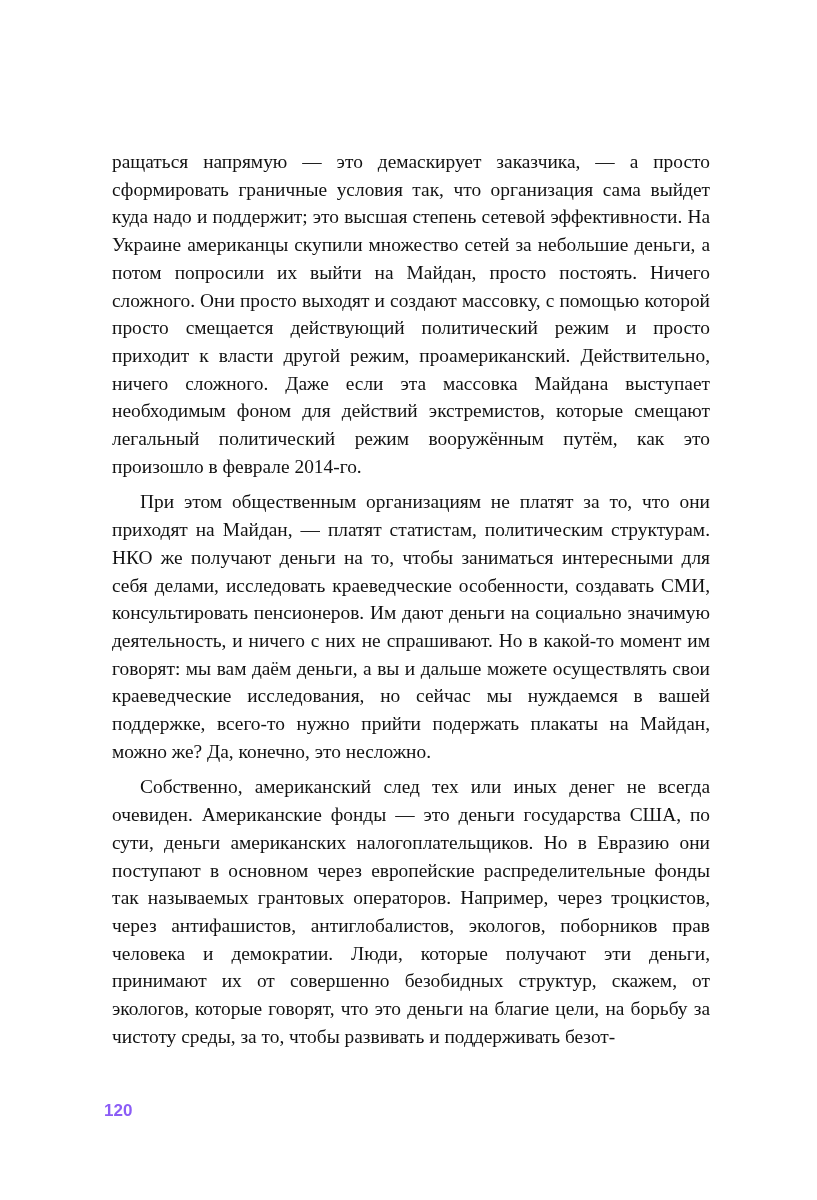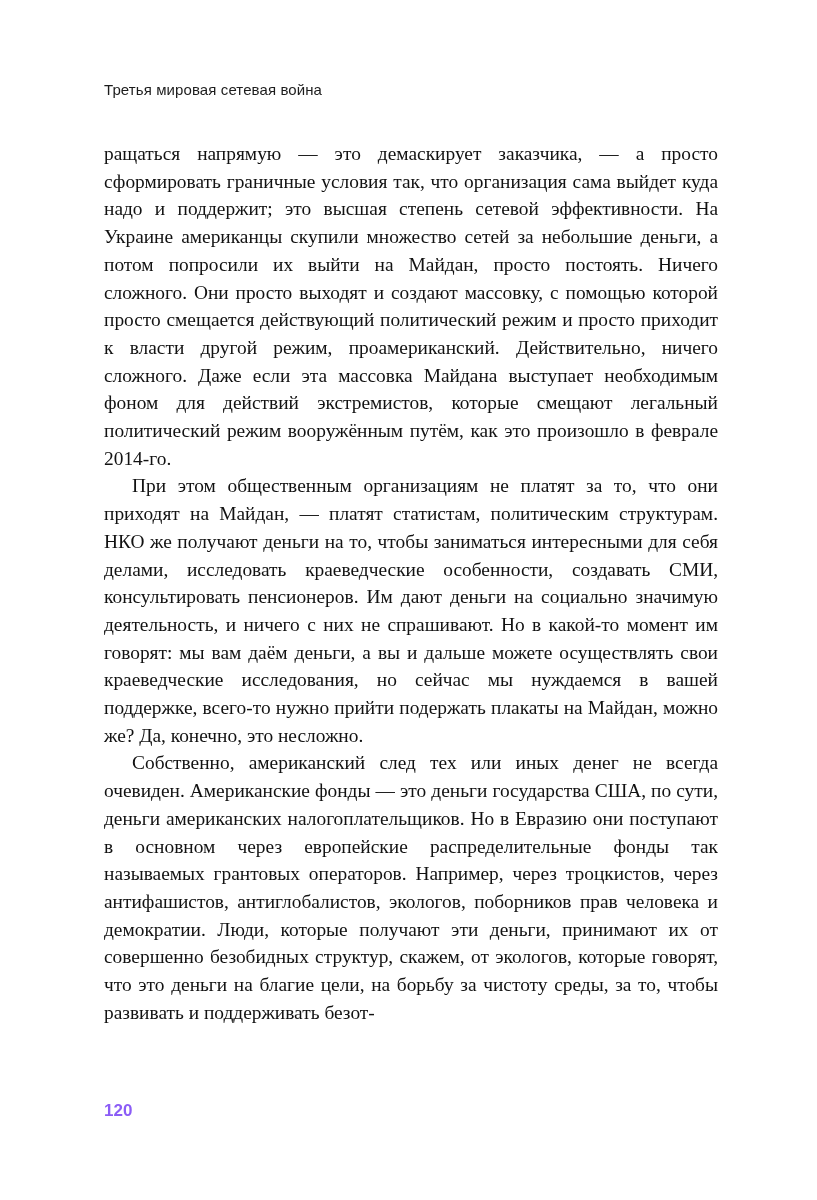--- a/index.html
+++ b/index.html
@@ -32,21 +32,21 @@
     top: 140px;
     width: 614px;
     font-size: 19.4px;
     line-height: 27.7px;
     color: #121212;
     text-align: justify;
     hyphens: auto;
     -webkit-hyphens: auto;
   }
   .body-text p.para {
-    margin: 0;
+    margin: 8px;
     padding: 0;
   }
   .body-text p.para.indent {
     text-indent: 28px;
   }
   .body-text span.italic {
   }
   .page-number {
     position: absolute;
     left: 104px;
@@ -54,21 +54,20 @@
     font-family: "Liberation Sans", "DejaVu Sans", sans-serif;
     font-weight: 700;
     font-size: 17px;
     color: #8b5cf6;
   }
 </style>
 </head>
 <body>
 
 <div class="page">
-  <div class="running-header">Третья мировая сетевая война</div>
 
   <div class="body-text">
       <p class="para"><span>ращаться напрямую — это демаскирует заказчика, — а просто сформировать граничные условия так, что организация сама выйдет куда надо и поддержит; это высшая степень сетевой эффективности. На Украине американцы скупили множество сетей за небольшие деньги, а потом попросили их выйти на Майдан, просто постоять. Ничего сложного. Они просто выходят и создают массовку, с помощью которой просто смещается действующий политический режим и просто приходит к власти другой режим, проамериканский. Действительно, ничего сложного. Даже если эта массовка Майдана выступает необходимым фоном для действий экстремистов, которые смещают легальный политический режим вооружённым путём, как это произошло в феврале 2014-го.</span></p>
       <p class="para indent"><span>При этом общественным организациям не платят за то, что они приходят на Майдан, — платят статистам, политическим структурам. НКО же получают деньги на то, чтобы заниматься интересными для себя делами, исследовать краеведческие особенности, создавать СМИ, консультировать пенсионеров. Им дают деньги на социально значимую деятельность, и ничего с них не спрашивают. Но в какой-то момент им говорят: мы вам даём деньги, а вы и дальше можете осуществлять свои краеведческие исследования, но сейчас мы нуждаемся в вашей поддержке, всего-то нужно прийти подержать плакаты на Майдан, можно же? Да, конечно, это несложно.</span></p>
       <p class="para indent"><span>Собственно, американский след тех или иных денег не всегда очевиден. Американские фонды — это деньги государства США, по сути, деньги американских налогоплательщиков. Но в Евразию они поступают в основном через европейские распределительные фонды так называемых </span><span class="italic">грантовых операторов</span><span>. Например, через троцкистов, через антифашистов, антиглобалистов, экологов, поборников прав человека и демократии. Люди, которые получают эти деньги, принимают их от совершенно безобидных структур, скажем, от экологов, которые говорят, что это деньги на благие цели, на борьбу за чистоту среды, за то, чтобы развивать и поддерживать безот-</span></p>
     </div>
 
   <div class="page-number">120</div>
 </div>
 

